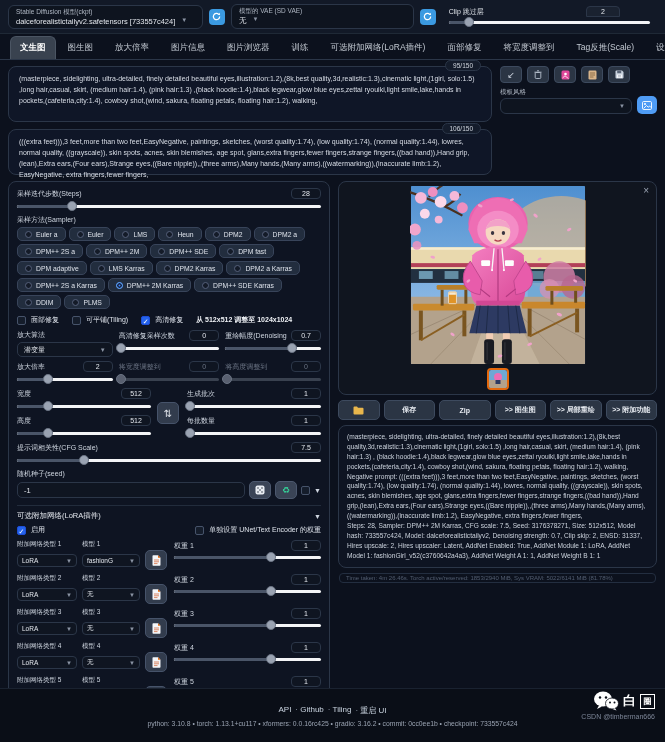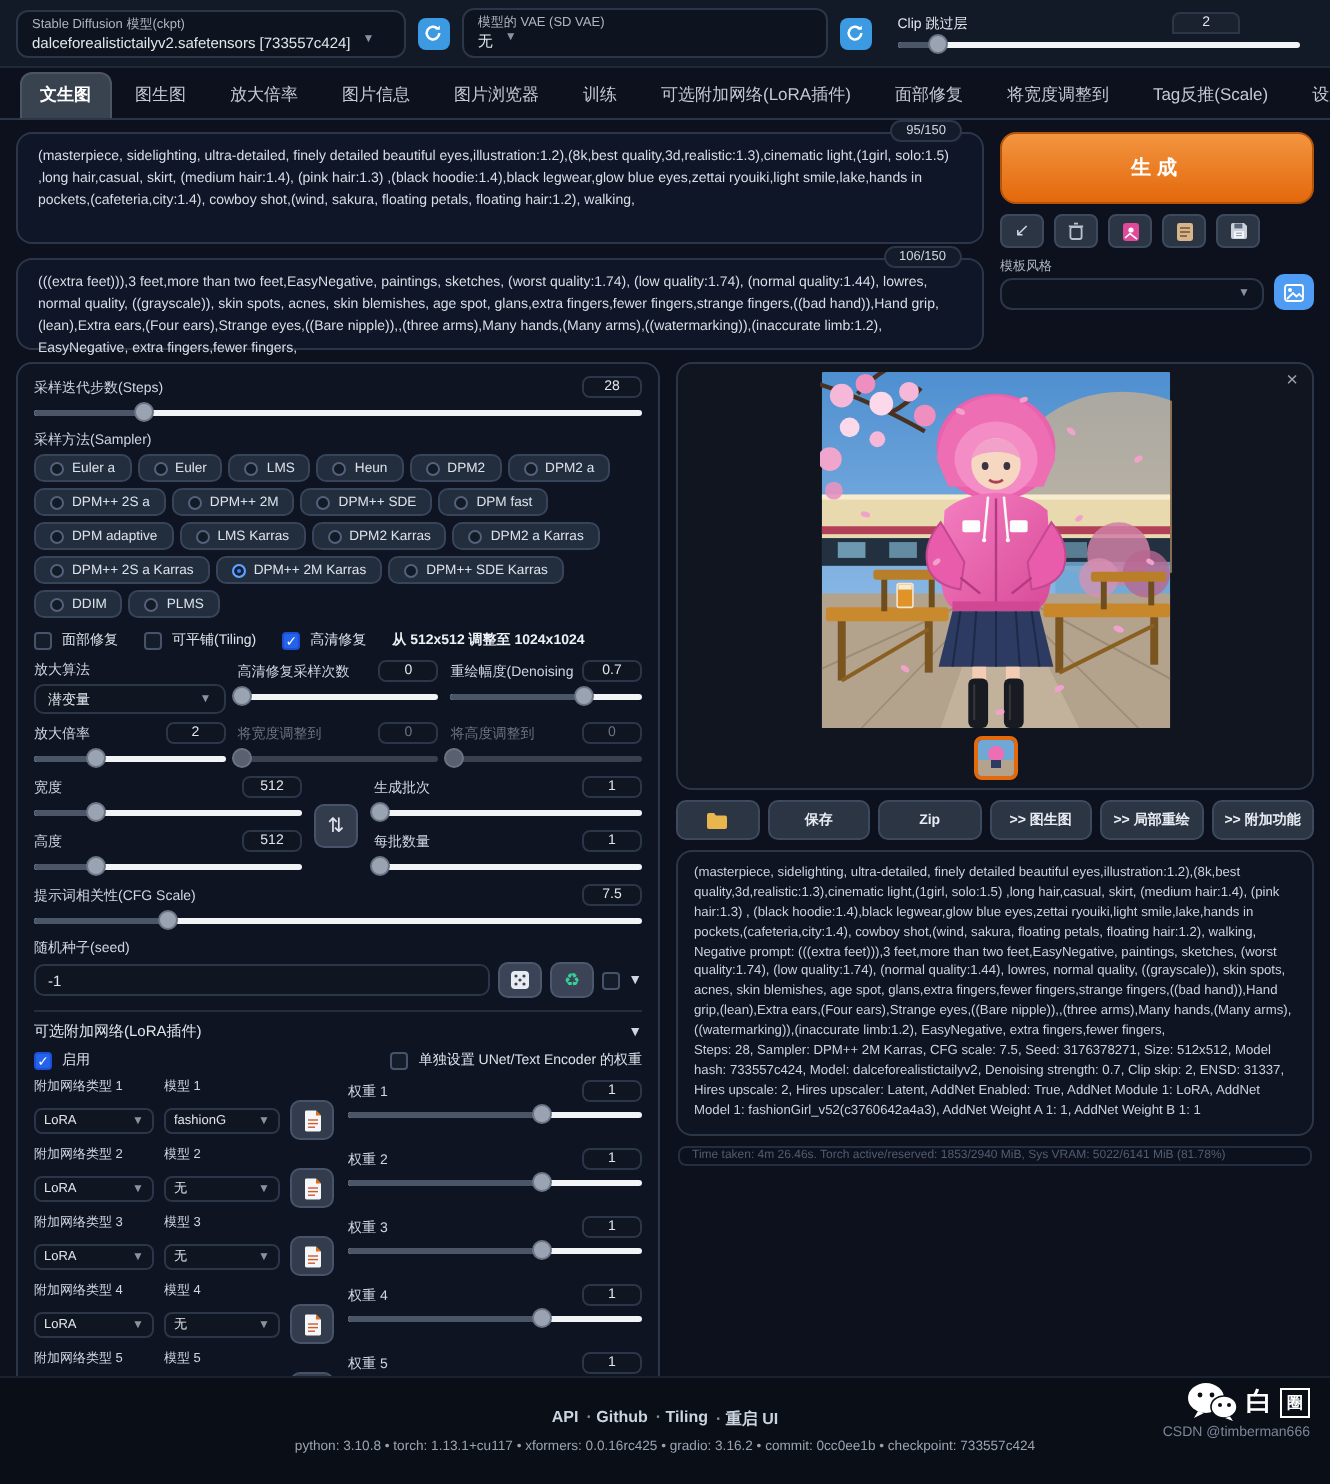--- a/index.html
+++ b/index.html
@@ -93,21 +93,21 @@
   .gal-img { border-radius:2px; overflow:hidden; line-height:0; }
   .thumb { width:22px; height:22px; border:2px solid #e4680c; border-radius:4px; overflow:hidden; line-height:0; cursor:pointer; }
   .out-btns { display:flex; gap:4px; }
   .out-btn { flex:1; height:20px; border-radius:5px; background:#2b3544; border:1px solid #3d4a5e; color:#e8ecf2; font-size:7px; font-weight:bold; display:flex; align-items:center; justify-content:center; cursor:pointer; white-space:nowrap; }
   .info-box { background:#0e1422; border:1px solid #2b3648; border-radius:8px; padding:6px 8px; font-size:6.6px; line-height:1.5; color:#cbd2dc; white-space:pre-wrap; }
   .perf-line { border:1px solid #232e40; border-radius:4px; margin:0 1px; padding:1px 6px; font-size:6px; color:#525d70; white-space:nowrap; overflow:hidden; }
 
   
   .footer { position:absolute; left:0; right:0; bottom:0; height:54px; background:#0a0e17; border-top:1px solid #1a2230; text-align:center; padding-top:9px; }
   .flinks { display:inline-flex; gap:4px; font-size:8px; color:#cbd5e1; }
-  .flinks span { cursor:pointer;font-weight:bold; }
+  .flinks span { cursor:pointer; }
   .flinks span + span::before { content:" · "; color:#8a93a3; cursor:default; }
   .fversion { margin-top:4px; font-size:6.8px; color:#9aa3b2; }
   .watermark { position:absolute; right:10px; top:2px; display:flex; align-items:center; gap:4px; }
   .wm-bai { color:#fff; font-weight:bold; font-size:13px; }
   .wm-quan { width:15px; height:15px; border:1.4px solid #fff; color:#fff; font-size:8px; line-height:13px; text-align:center; font-weight:bold; }
   .credit { position:absolute; right:10px; top:24px; font-size:7px; color:#7d8698; }
 </style>
 </head>
 <body>
 
@@ -173,21 +173,20 @@
       <div class="tbox" style="height:56px;">
         <span class="counter">95/150</span>
         <div class="ptext">(masterpiece, sidelighting, ultra-detailed, finely detailed beautiful eyes,illustration:1.2),(8k,best quality,3d,realistic:1.3),cinematic light,(1girl, solo:1.5) ,long hair,casual, skirt, (medium hair:1.4), (pink hair:1.3) ,(black hoodie:1.4),black legwear,glow blue eyes,zettai ryouiki,light smile,lake,hands in pockets,(cafeteria,city:1.4), cowboy shot,(wind, sakura, floating petals, floating hair:1.2), walking,</div>
       </div>
       <div class="tbox" style="height:46px;">
         <span class="counter">106/150</span>
         <div class="ptext">(((extra feet))),3 feet,more than two feet,EasyNegative, paintings, sketches, (worst quality:1.74), (low quality:1.74), (normal quality:1.44), lowres, normal quality, ((grayscale)), skin spots, acnes, skin blemishes, age spot, glans,extra fingers,fewer fingers,strange fingers,((bad hand)),Hand grip,(lean),Extra ears,(Four ears),Strange eyes,((Bare nipple)),,(three arms),Many hands,(Many arms),((watermarking)),(inaccurate limb:1.2), EasyNegative, extra fingers,fewer fingers,</div>
       </div>
     </div>
     <div class="gen-col">
-      <button class="generate">生成</button>
       <div class="mini-btns">
         <div class="mini-btn">
             <span>↙</span>
           </div>
         <div class="mini-btn">
           <svg width="8" height="9" viewBox="0 0 8 9">
               <rect x="1.2" y="2.5" width="5.6" height="6" rx="1" fill="none" stroke="#b9c2cf" stroke-width="0.9"></rect>
               <line x1="0.4" y1="2.2" x2="7.6" y2="2.2" stroke="#b9c2cf" stroke-width="0.9"></line>
               <line x1="3" y1="0.8" x2="5" y2="0.8" stroke="#b9c2cf" stroke-width="0.9"></line>
             </svg>

